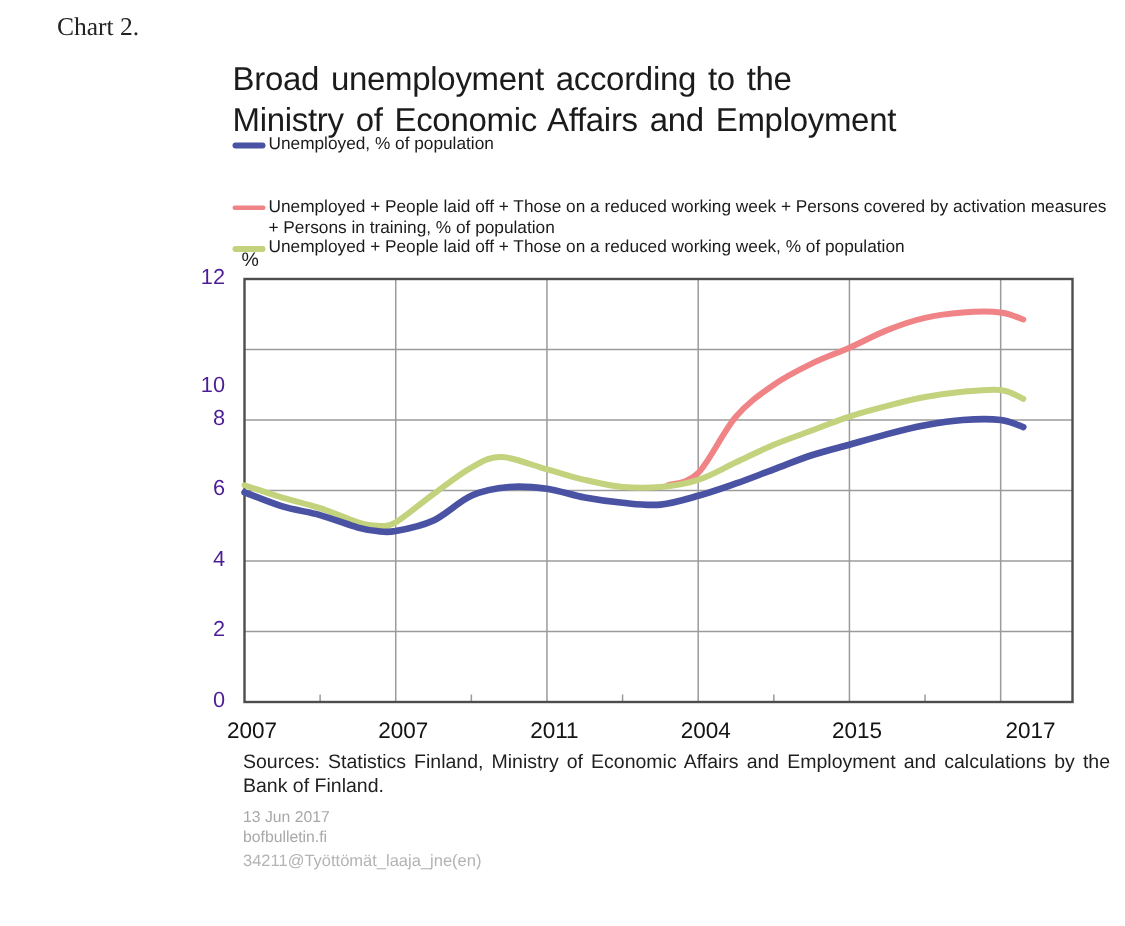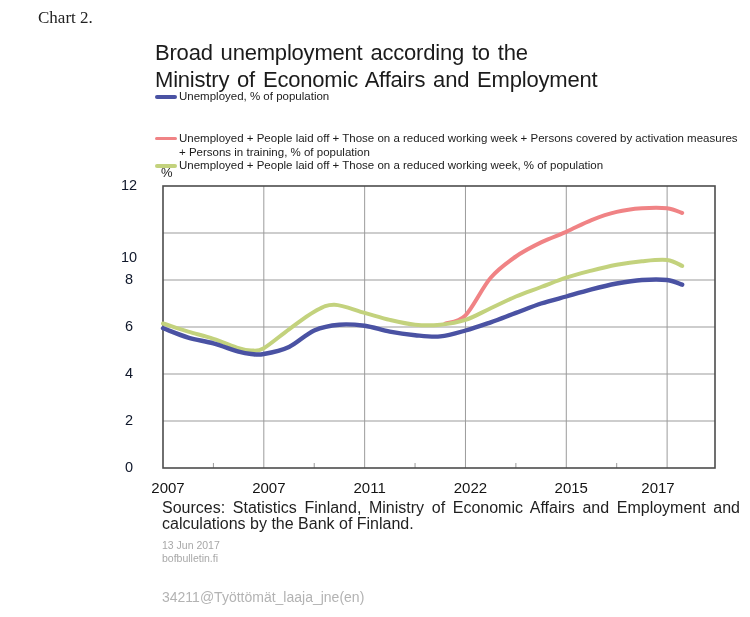--- a/index.html
+++ b/index.html
@@ -16,35 +16,35 @@
     font-size:22px;line-height:27px;color:#1b1b1b;word-spacing:2px;letter-spacing:-0.2px;
   }
   .legend{position:absolute;left:155px;top:90px;width:588px;}
   .legend-item{display:flex;align-items:flex-start;}
   .legend-item.gap-after{margin-bottom:28px;}
   .legend-swatch{flex:0 0 22px;height:3.5px;margin-top:5px;margin-right:2px;border-radius:2px;background:#888;}
   .legend-text{font-size:11.5px;line-height:13.8px;color:#1b1b1b;}
   .pct-label{position:absolute;left:161px;top:165px;font-size:13px;color:#1b1b1b;}
   #chart-svg{position:absolute;left:130px;top:178px;}
   .ytick{
-    position:absolute;left:108px;width:42px;text-align:center;
-    font-size:14.5px;line-height:17px;color:#0f172a;
+    position:absolute;left:108px;width:42px;text-align:right;
+    font-size:14.5px;line-height:17px;color:#4c1d95;
   }
   .xtick{
     position:absolute;width:44px;top:479px;text-align:center;
     font-size:15px;line-height:17px;color:#141414;
   }
   .sources{
     position:absolute;left:162px;top:500px;width:578px;
-    font-size:16px;line-height:16px;color:#1f1f1f;text-align:justify;
+    font-size:13px;line-height:16px;color:#1f1f1f;text-align:justify;
   }
   .foot{position:absolute;left:162px;color:#a8a8a8;}
   .foot-date{top:539px;font-size:10.5px;}
   .foot-site{top:552px;font-size:10.5px;}
-  .foot-id{top:589px;font-size:14px;color:#b3b3b3;text-align:right;}
+  .foot-id{top:568px;font-size:11px;color:#b3b3b3;text-align:right;}
 </style>
 </head>
 <body>
 
 <div id="app">
 
   <div class="chart-label">Chart 2.</div>
 
   <div class="title">
     <div>Broad unemployment according to the</div>
@@ -99,16 +99,16 @@
 <div class="ytick" style="top: 459px;">0</div>
     <div class="ytick" style="top: 412px;">2</div>
     <div class="ytick" style="top: 365px;">4</div>
     <div class="ytick" style="top: 318px;">6</div>
     <div class="ytick" style="top: 271px;">8</div>
     <div class="ytick" style="top: 228px; margin-top: 21px;">10</div>
     <div class="ytick" style="top: 177px;">12</div>
     <div class="xtick" style="left: 146px;">2007</div>
     <div class="xtick" style="left: 246.822px;">2007</div>
     <div class="xtick" style="left: 347.644px;">2011</div>
-    <div class="xtick" style="left: 448.466px;">2022</div>
+    <div class="xtick" style="left: 448.466px;">2004</div>
     <div class="xtick" style="left: 549.288px;">2015</div>
-    <div class="xtick" style="left: 636px;">2017</div>
+    <div class="xtick" style="left: 665px;">2017</div>
   </div>
 
 </body></html>

